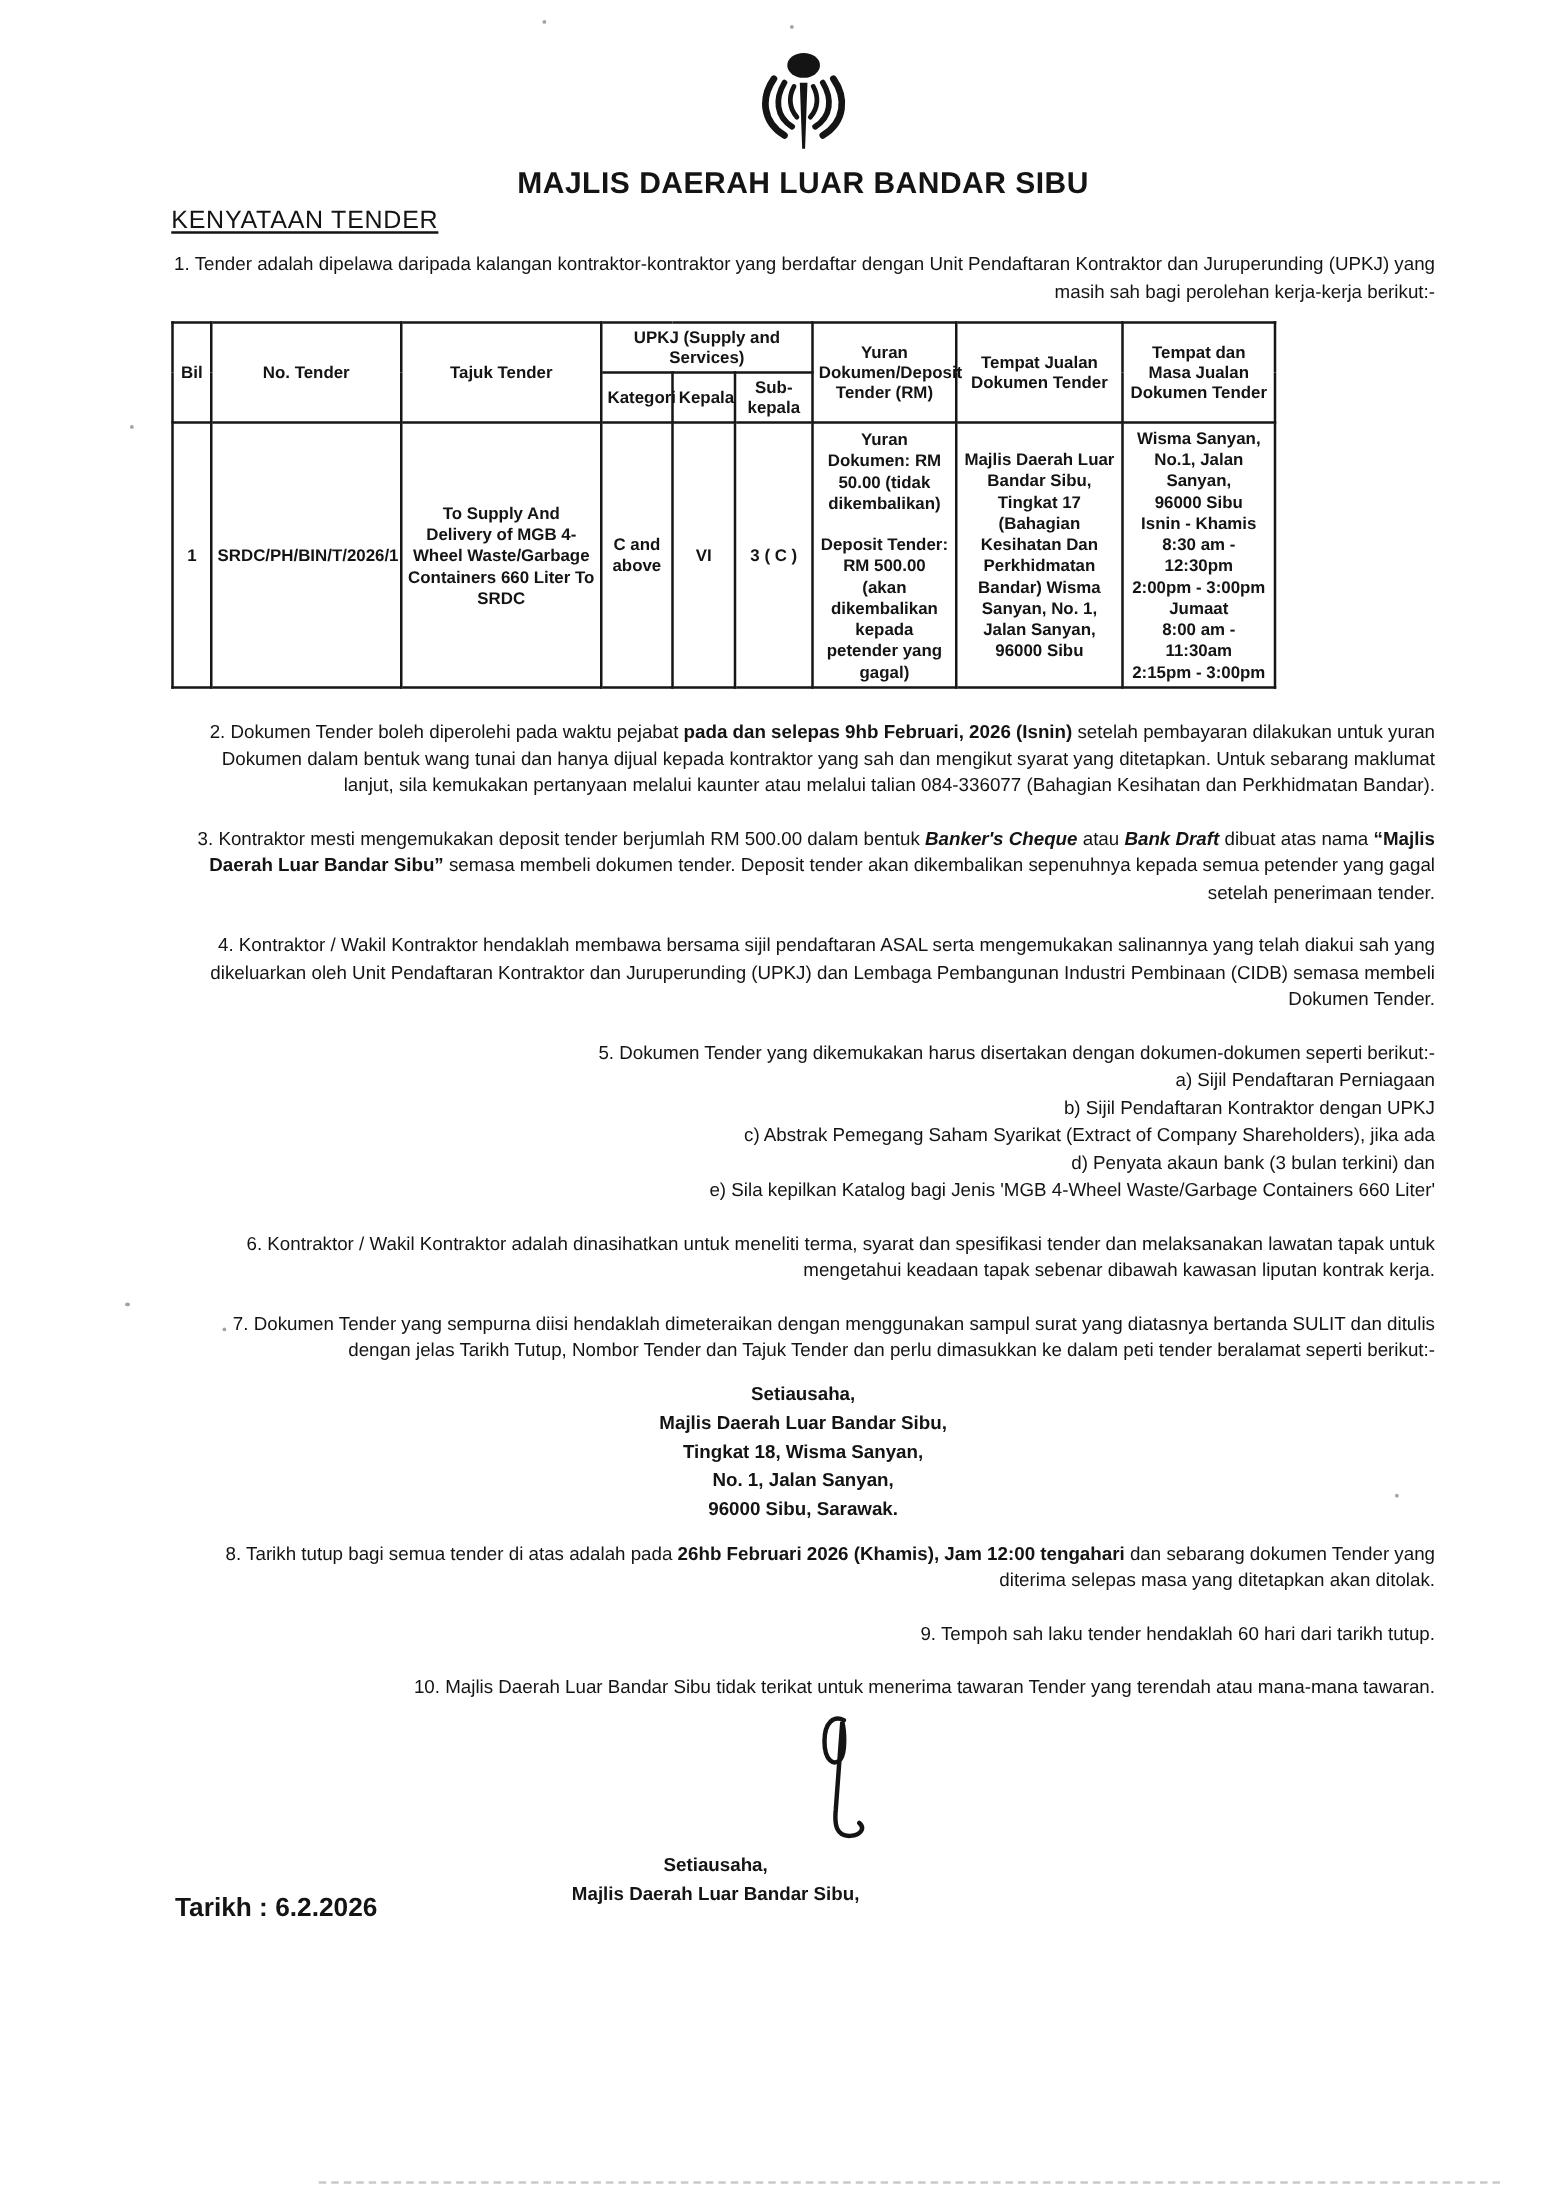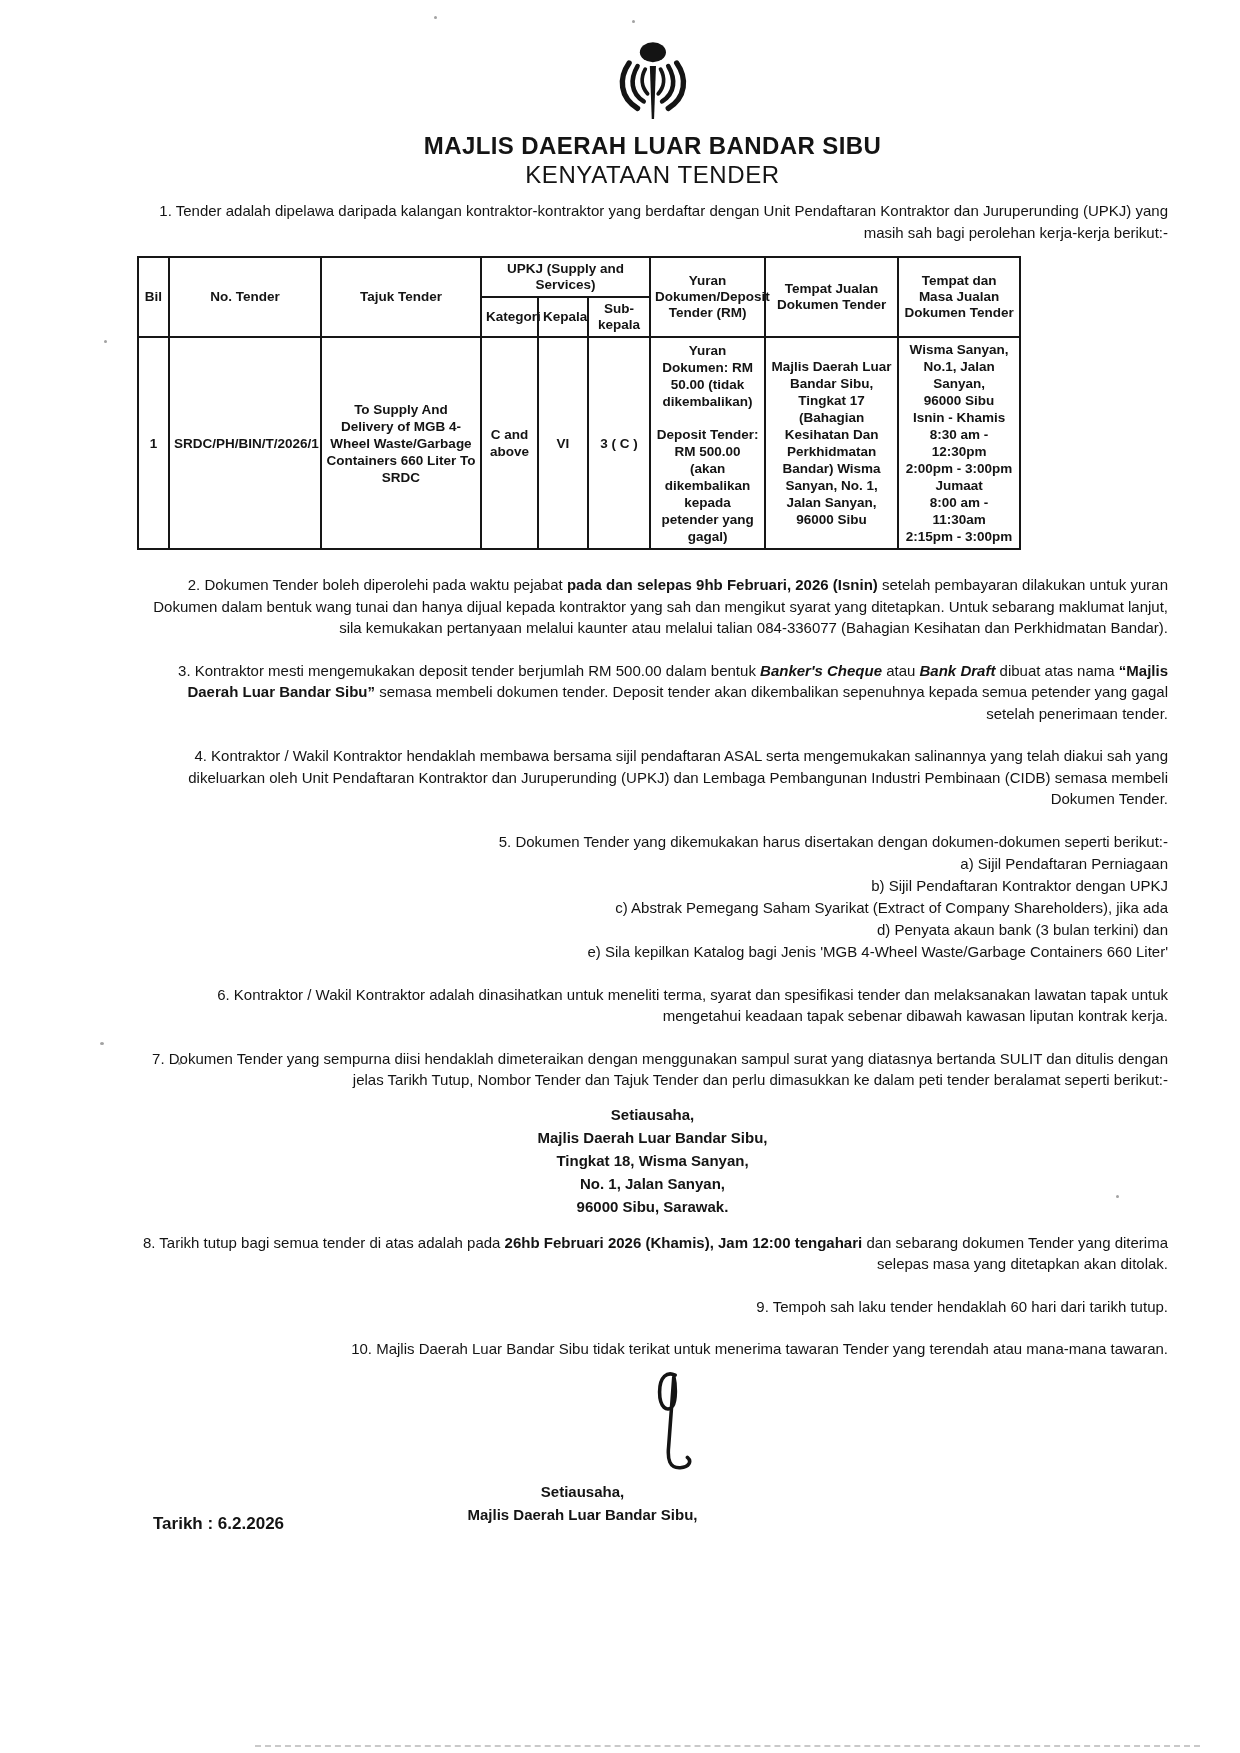--- a/index.html
+++ b/index.html
@@ -3,28 +3,28 @@
 <meta charset="utf-8">
 <style>
   * { margin:0; padding:0; box-sizing:border-box; }
   html,body { width:1240px; height:1753px; background:#ffffff; overflow:hidden; }
   body {
     font-family:"Liberation Sans", sans-serif;
     color:#141414;
     position:relative;
     -webkit-font-smoothing:antialiased;
   }
-  .page { padding:40px 72px 0 137px; position:relative; }
+  .page { padding:40px 92px 0 137px; position:relative; }
 
   
   .logo-wrap { text-align:center; }
   .logo-wrap svg { height:86px; display:inline-block; }
   .org-title { text-align:center; font-weight:bold; font-size:24px; line-height:28px; letter-spacing:.4px; margin-top:2px; }
-  .doc-title { text-align:center; font-size:24px; line-height:26px; letter-spacing:.6px;
-               text-decoration-thickness:2px; text-underline-offset:3px; margin-top:2px; }
+  .doc-title { font-size:20px; line-height:26px; letter-spacing:.6px;
+               text-decoration:underline; text-decoration-thickness:2px; text-underline-offset:3px; margin-top:2px; }
 
   
   .para { font-size:15px; line-height:21.5px; margin-top:21px; text-align:right; }
   .para.first { margin-top:12px; }
   .list-line { font-size:15px; line-height:22px; }
   .b { font-weight:bold; }
   .i { font-style:italic; }
 
   
   table.tender-table { border-collapse:collapse; margin-top:13px; width:882px; table-layout:fixed; }
@@ -42,21 +42,21 @@
   td.cell-tempat-masa { font-size:11.5px; line-height:15.5px;margin-left:44px; }
 
   
   .address-block { margin-top:12px; text-align:center; font-weight:bold; font-size:15px; line-height:23px; }
 
   
   .signature-area { position:relative; height:190px; margin-top:8px; }
   .signature-mark { position:absolute; left:498px; top:2px; }
   .signature-mark svg { height:110px; }
   .signature-lines { position:absolute; left:0; right:140px; top:112px; text-align:center; font-weight:bold; font-size:15px; line-height:23px; }
-  .date-line { position:absolute; left:16px; top:146px; font-weight:bold; font-size:17px; }
+  .date-line { position:absolute; left:3px; top:146px; font-weight:bold; font-size:21px; }
 
   
   .speck { position:absolute; background:#555; border-radius:50%; opacity:.55; }
   .bottom-noise { position:absolute; left:255px; right:40px; bottom:6px; border-top:2px dashed #8a8a8a; opacity:.45; }
 </style>
 </head>
 <body>
 
 <div class="page">
 

